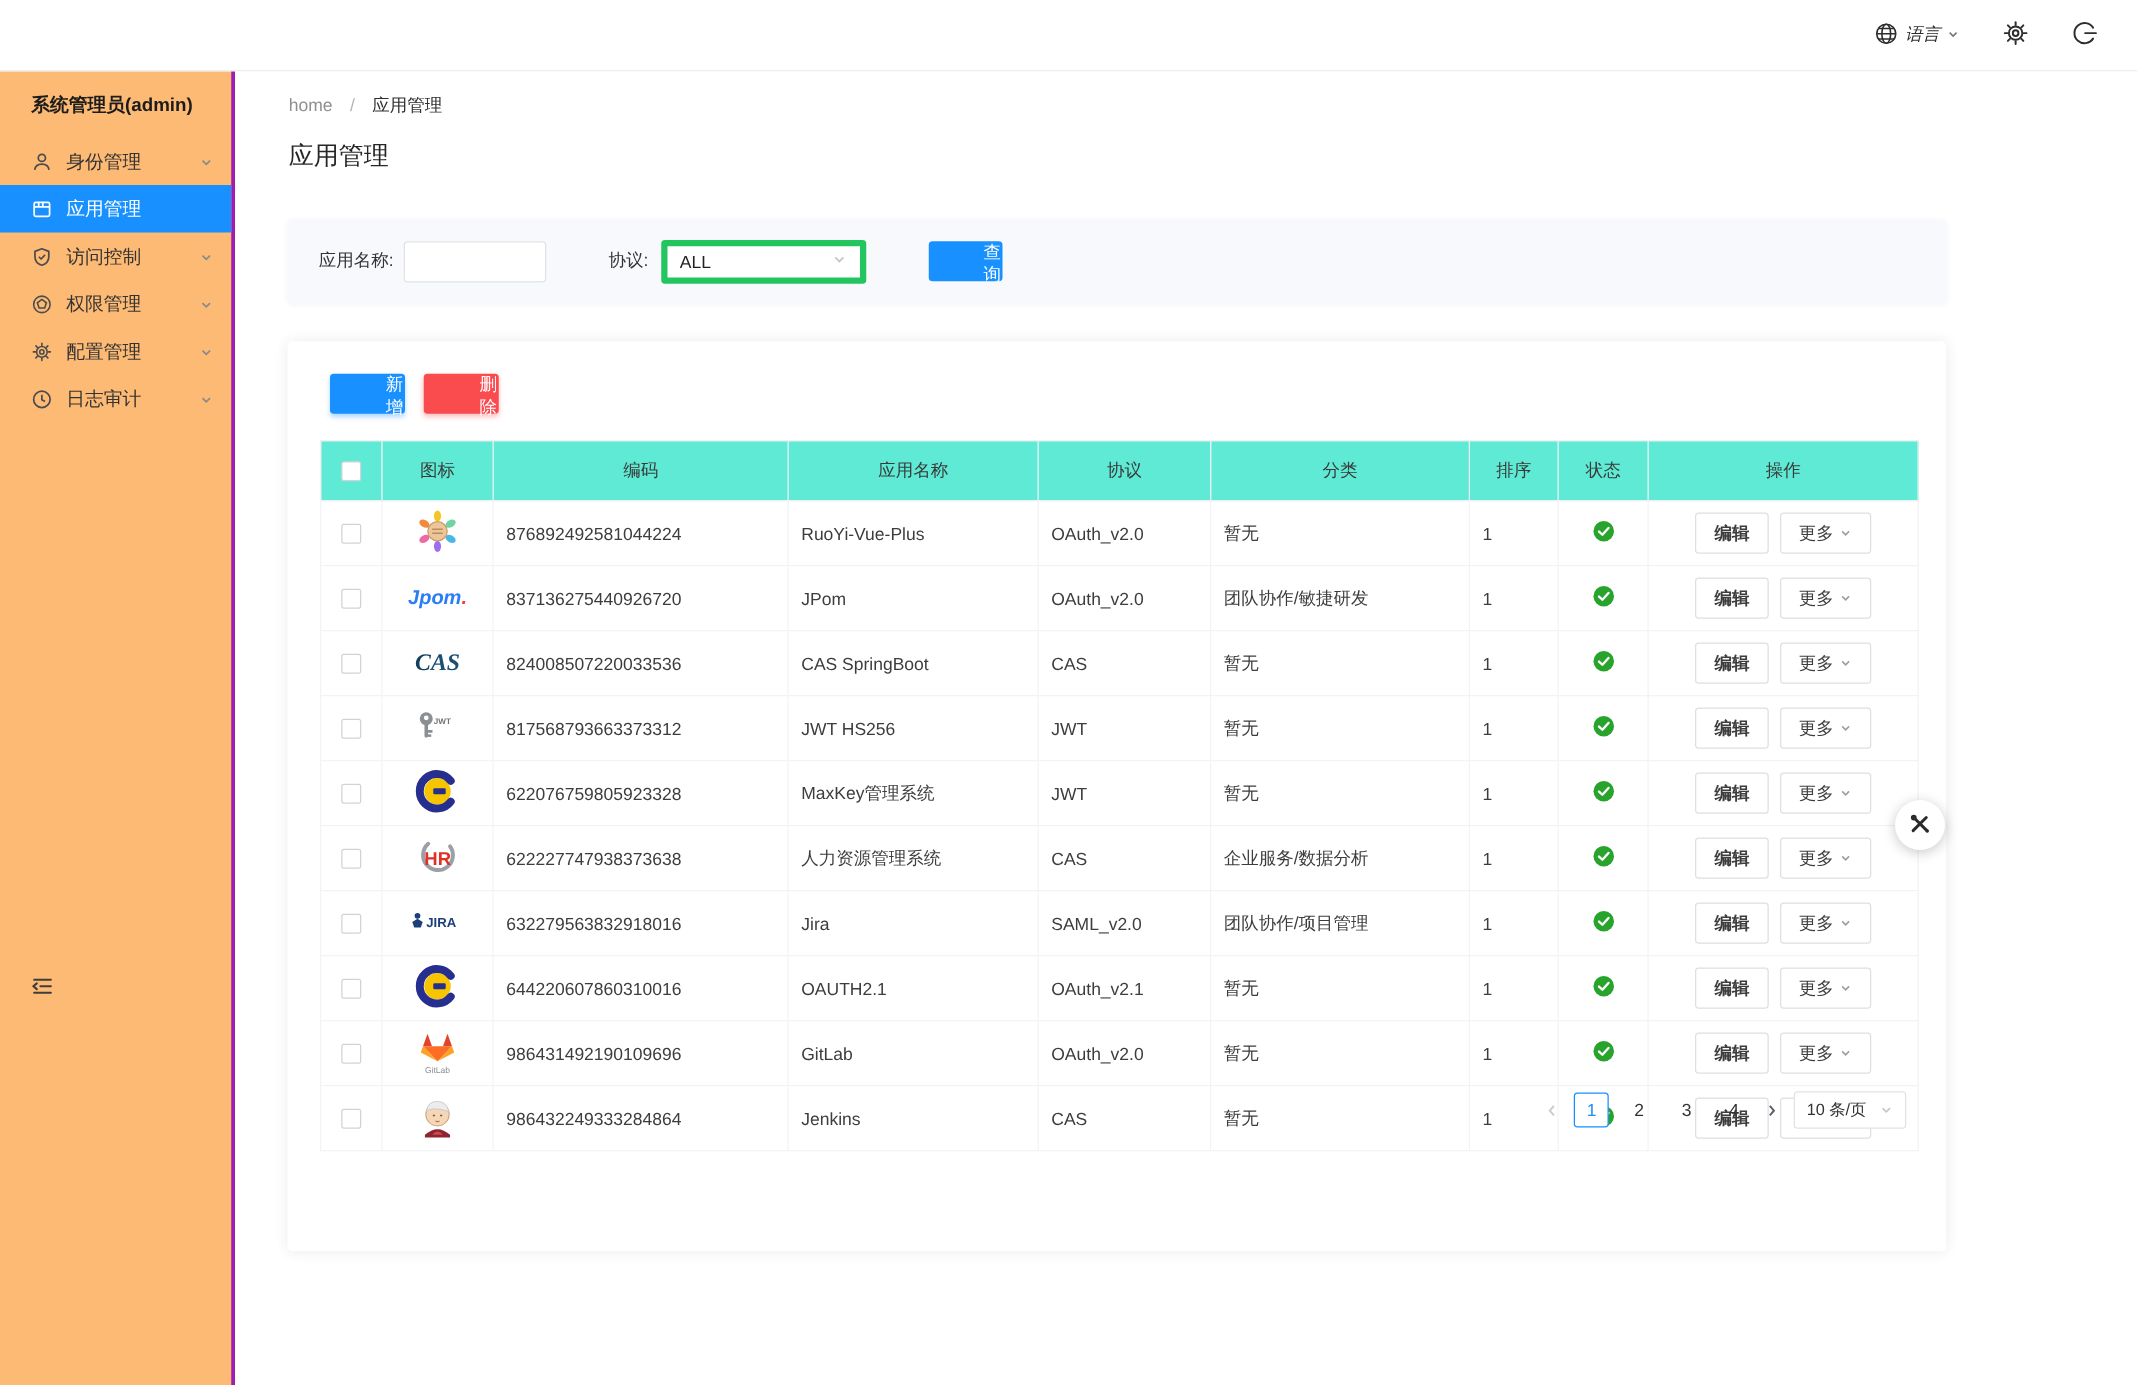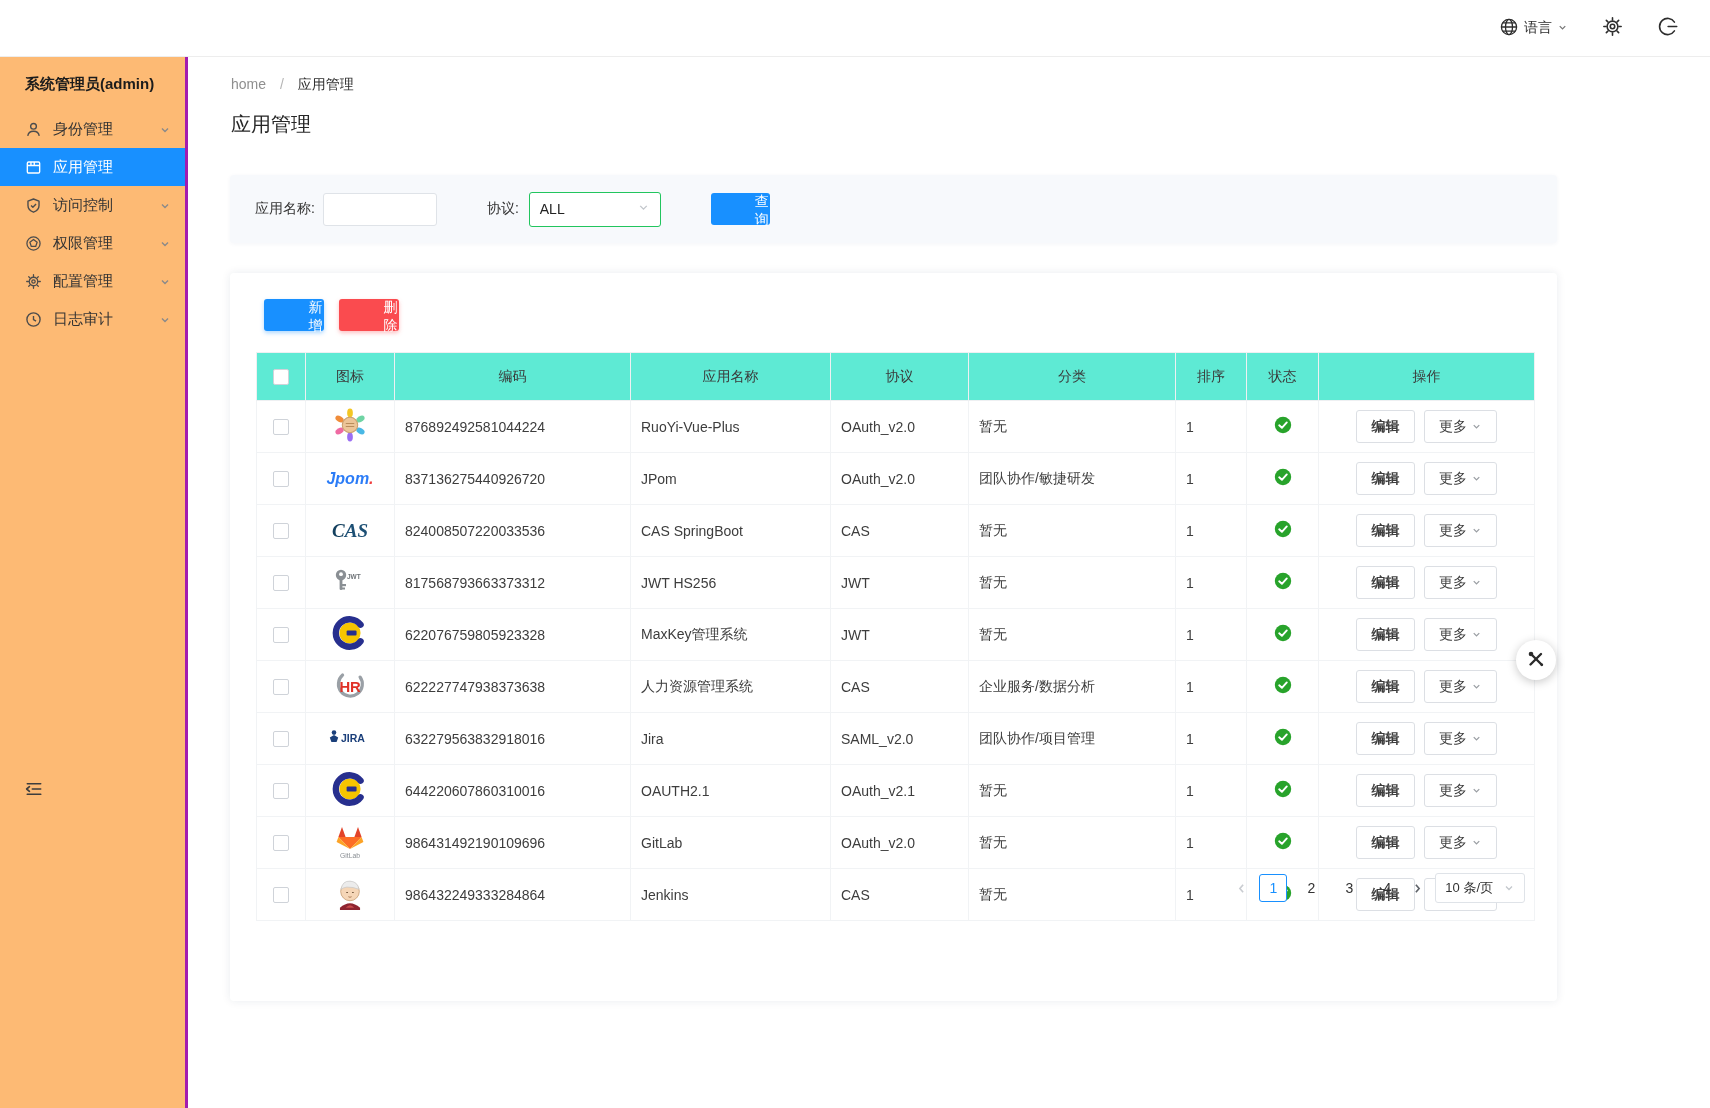--- a/index.html
+++ b/index.html
@@ -7,21 +7,21 @@
     font-family:"Liberation Sans","DejaVu Sans",sans-serif; color:#333; font-size:14px; }
 
   
   .topbar { position:absolute; left:0; top:0; width:1710px; height:57px; background:#fff;
     border-bottom:1px solid #ededed; display:flex; align-items:center; z-index:30; }
   .brand { display:flex; align-items:center; gap:8px; padding-left:14px; }
   .brand svg { display:block; }
   .brand-max { font-size:24px; font-weight:bold; color:#272f8e; letter-spacing:.5px; }
   .brand-key { font-size:24px; font-weight:bold; color:#f0b400; }
   .brand-title { font-size:22px; font-weight:bold; color:#4aa5f0; margin-left:6px; letter-spacing:1px; }
-  .topbar-right { margin-left:auto; display:flex; align-items:center; gap:34px; padding-right:32px; }
+  .topbar-right { margin-left:auto; display:flex; align-items:center; gap:34px; padding-right:32px;font-style:italic; }
   .tb-item { display:flex; align-items:center; gap:5px; cursor:pointer; color:#2d2d2d; }
 
   
   .sidebar { position:absolute; left:0; top:57px; width:188px; height:1051px; background:#fdba74;
     border-right:3px solid #a21caf; z-index:20; }
   .sidebar-user { padding:18px 0 0 25px; font-weight:bold; font-size:15px; color:#1c1c1c; }
   .menu { margin-top:16px; }
   .menu-item { height:38px; display:flex; align-items:center; padding:0 14px 0 25px;
     color:#333; cursor:pointer; }
   .menu-item .mi-icon { width:17px; height:17px; margin-right:11px; color:#4c4c4c; flex:0 0 auto; }
@@ -38,21 +38,21 @@
   .bc-sep { color:#b5b5b5; margin:0 10px; }
   .bc-current { color:#2f2f2f; }
   .page-title { margin:17px 0 0 25px; font-size:20px; font-weight:500; color:#262626; }
 
   .filter-card { margin:37px 0 0 24px; width:1327px; height:68px; background:#f7f9fc;
     border-radius:4px; box-shadow:0 1px 4px rgba(30,60,110,.05); display:flex; align-items:center;
     padding-left:25px; }
   .f-label { color:#333; }
   .f-input { width:114px; height:33px; background:#fff; border:1px solid #dfe3e8; border-radius:3px;
     margin-left:8px; padding:0 8px; font-size:14px; outline:none; }
-  .f-select { width:132px; height:35px; background:#fff; border:1px solid #22c55e; border-radius:3px;
+  .f-select { width:164px; height:35px; background:#fff; border:5px solid #22c55e; border-radius:3px;
     margin-left:10px; display:flex; align-items:center; padding:0 10px; cursor:pointer; }
   .f-select .sel-text { flex:1; color:#222; }
   .f-gap { margin-left:50px; }
   .btn { border:none; border-radius:3px; color:#fff; font-size:14px; height:32px; cursor:pointer;
     font-family:Liberation Sans, sans-serif;padding-left:43px; }
   .btn-primary { background:#1890ff; }
   .btn-danger  { background:#fa4b4f; box-shadow:0 2px 4px rgba(250,75,79,.35); }
   .f-search { width:59px; margin-left:50px; }
 
   .table-card { margin:30px 0 0 24px; width:1327px; height:728px; background:#fff;

